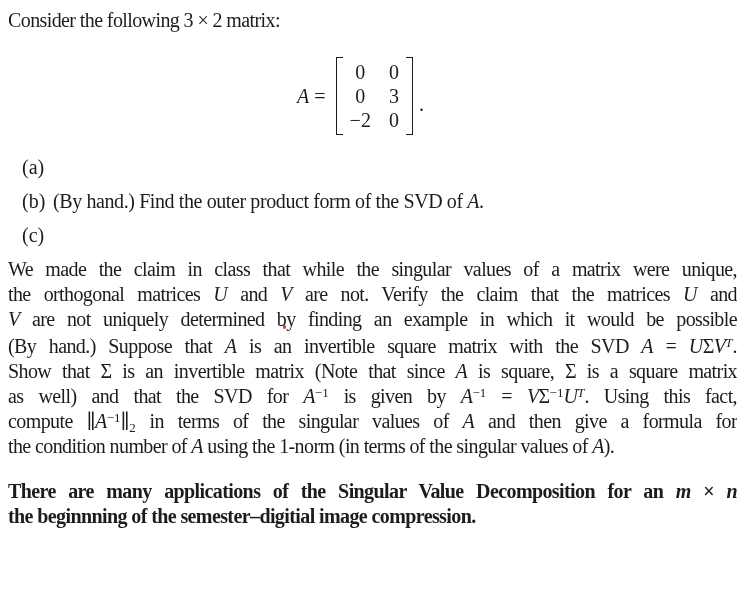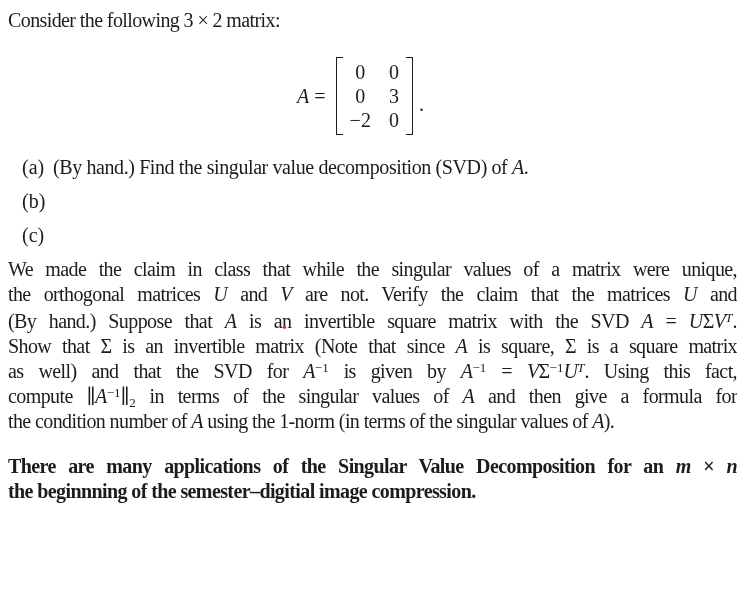--- a/index.html
+++ b/index.html
@@ -92,33 +92,34 @@
         <span class="mat-cell">−2</span>
         <span class="mat-cell">0</span>
       </span>
     <span class="bracket right"></span>
     <span class="eq-period">.</span>
   </div>
 
   <div class="items">
       <div class="item">
         <span class="item-label">(a)</span>
-        <span class="item-text"><span>(By hand.) Find the singular value decomposition (SVD) of </span><span class="mi">A</span><span>.</span></span>
       </div>
       <div class="item">
         <span class="item-label">(b)</span>
+        <span class="item-text"><span>(By hand.) Find the outer product form of the SVD of </span><span class="mi">A</span><span>.</span></span>
       </div>
       <div class="item">
         <span class="item-label">(c)</span>
       </div>
     </div>
 
   <div class="para p2">
       <div class="tline"><span>We made the claim in class that while the singular values of a matrix were unique,</span></div>
       <div class="tline"><span>the orthogonal matrices </span><span class="mi">U</span><span> and </span><span class="mi">V</span><span> are not. Verify the claim that the matrices </span><span class="mi">U</span><span> and</span></div>
+      <div class="tline"><span class="mi">V</span><span> are not uniquely determined by finding an example in which it would be possible</span></div>
     </div>
 
   <div class="para p3">
       <div class="tline"><span>(By hand.) Suppose that </span><span class="mi">A</span><span> is an invertible square matrix with the SVD </span><span class="mi">A</span><span> = </span><span class="mi">U</span><span>Σ</span><span class="mi">V</span><span class="msup mi">T</span><span>.</span></div>
       <div class="tline"><span>Show that Σ is an invertible matrix (Note that since </span><span class="mi">A</span><span> is square, Σ is a square matrix</span></div>
       <div class="tline"><span>as well) and that the SVD for </span><span class="mi">A</span><span class="msup">−1</span><span> is given by </span><span class="mi">A</span><span class="msup">−1</span><span> = </span><span class="mi">V</span><span>Σ</span><span class="msup">−1</span><span class="mi">U</span><span class="msup mi">T</span><span>. Using this fact,</span></div>
       <div class="tline"><span>compute ∥</span><span class="mi">A</span><span class="msup">−1</span><span>∥</span><span class="msub">2</span><span> in terms of the singular values of </span><span class="mi">A</span><span> and then give a formula for</span></div>
       <div class="tline last"><span>the condition number of </span><span class="mi">A</span><span> using the 1-norm (in terms of the singular values of </span><span class="mi">A</span><span>).</span></div>
     </div>
 

